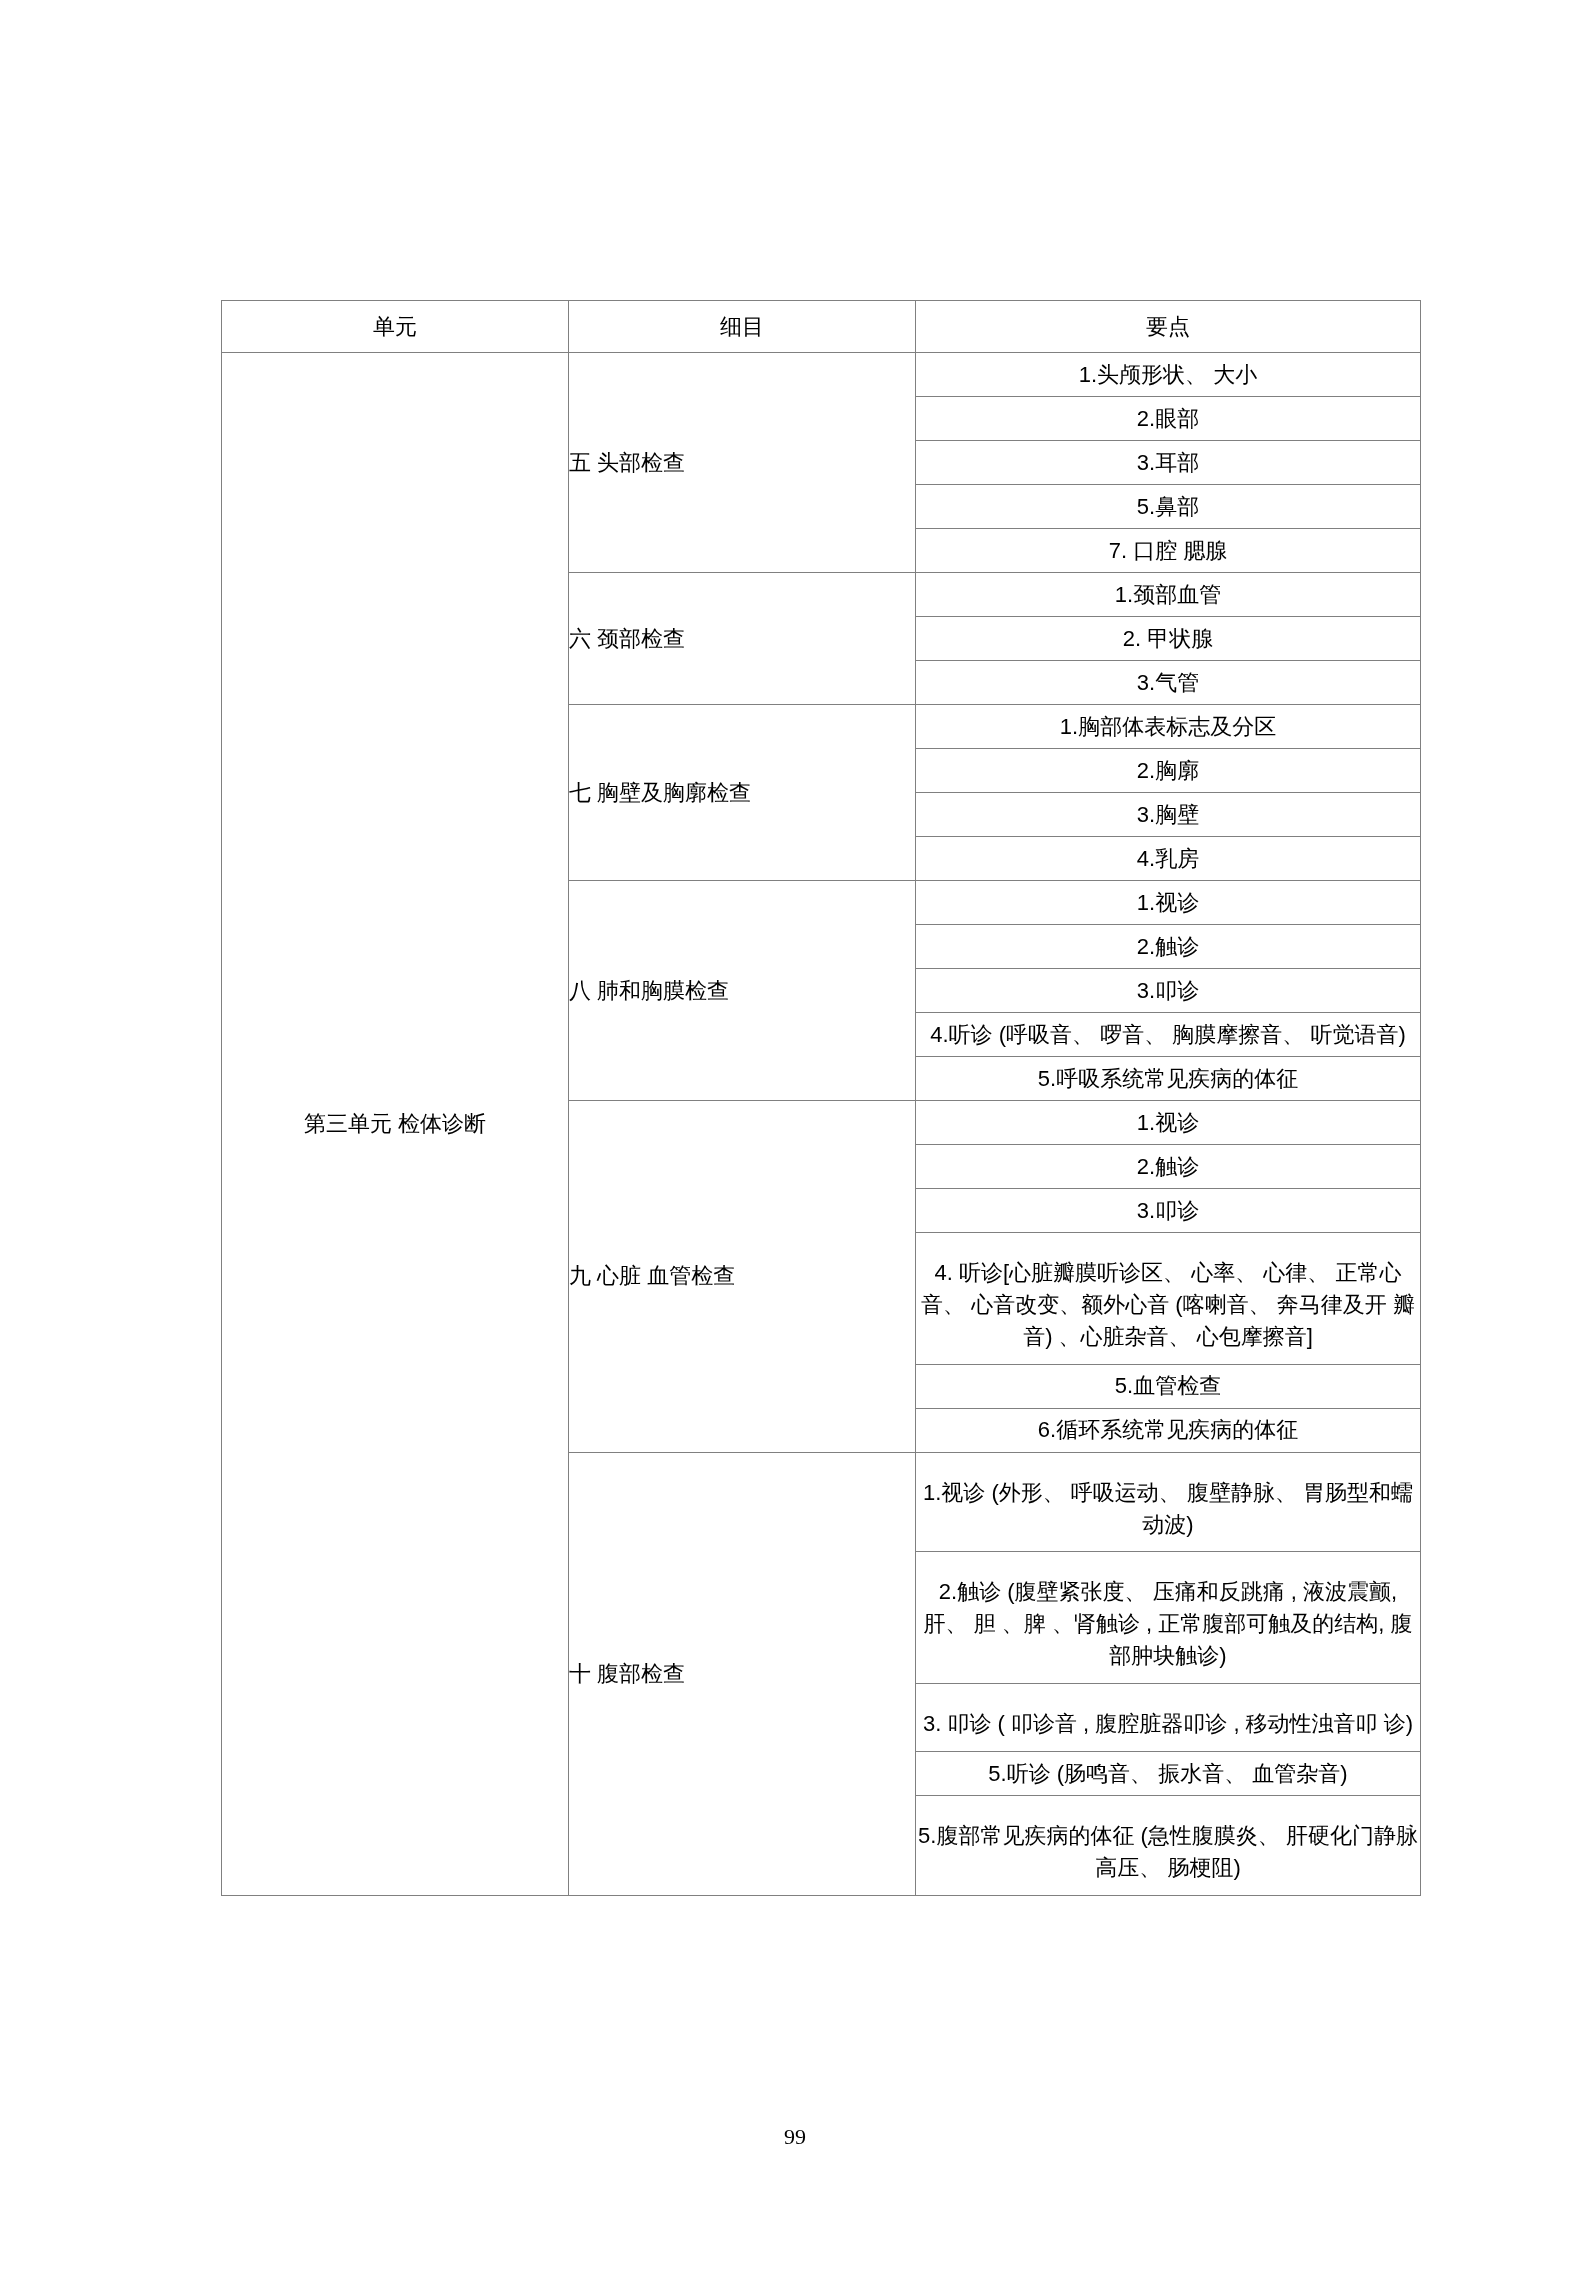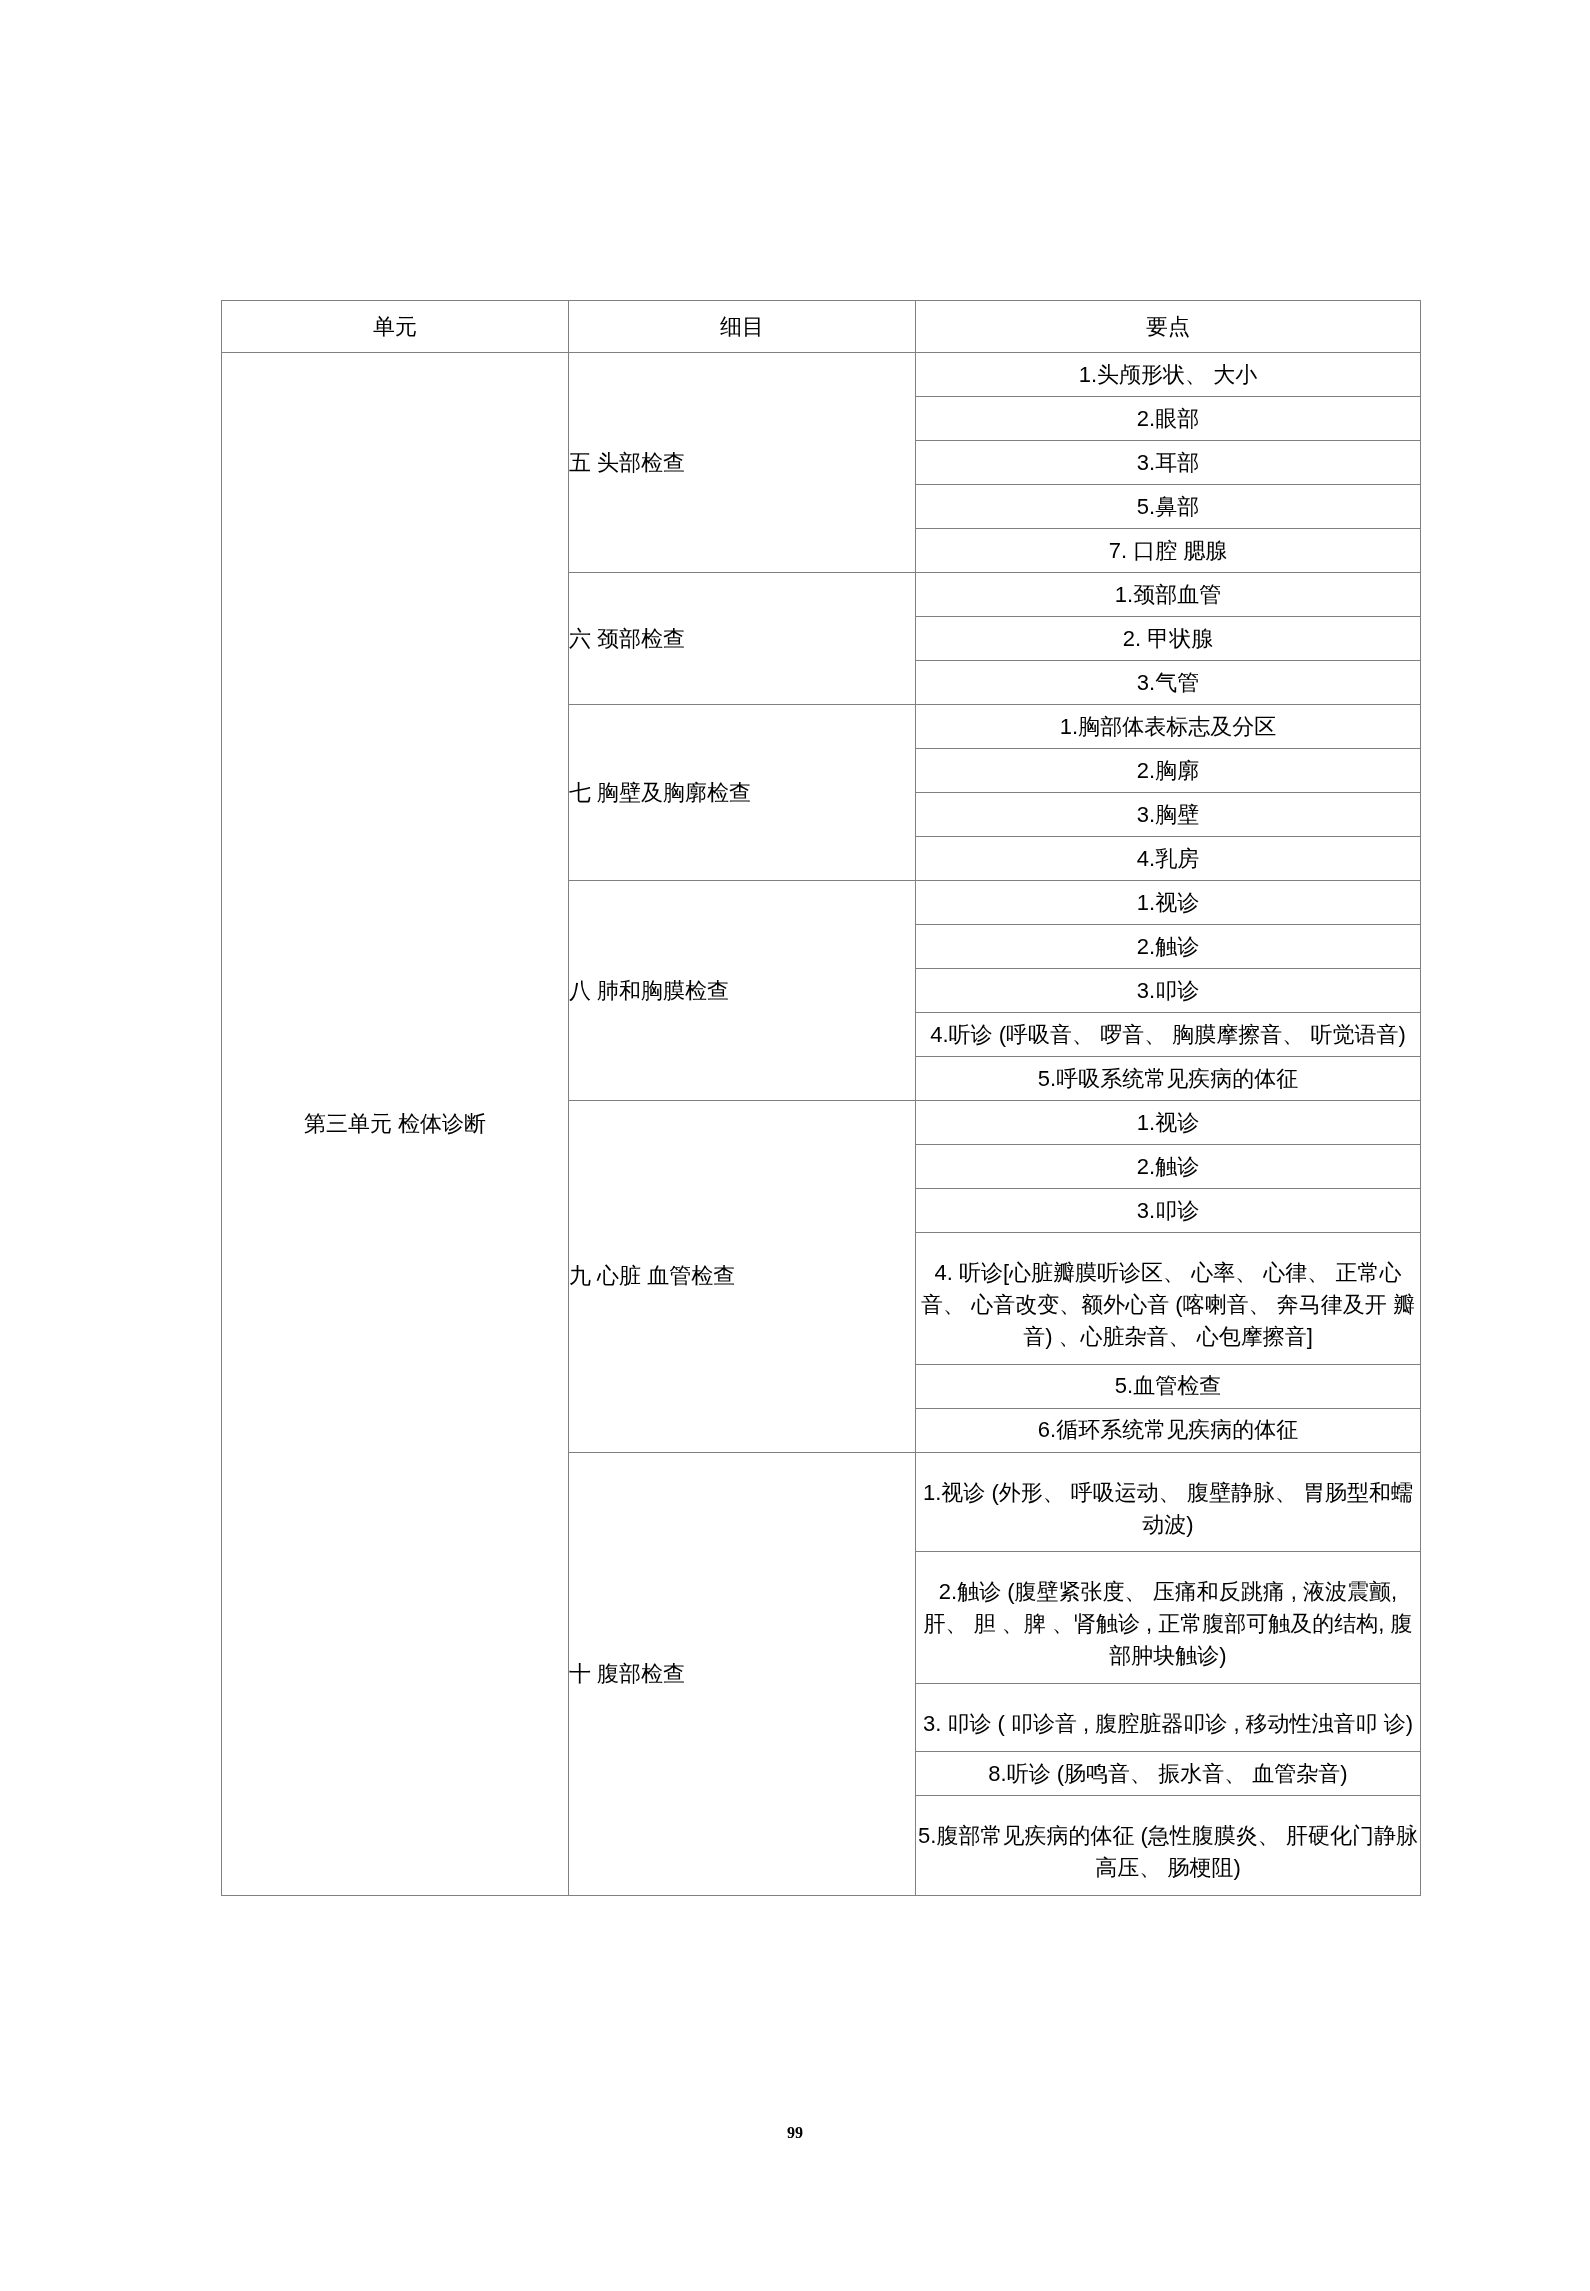--- a/index.html
+++ b/index.html
@@ -81,24 +81,23 @@
     padding-bottom: 11px;
   }
   .point-row-h { height: 43px; }
 
   .page-number {
     position: absolute;
     left: 0;
     top: 2124px;
     width: 1590px;
     text-align: center;
-    font-size: 16px;
+    font-size: 22px;
     font-family: "Liberation Serif", "DejaVu Serif", serif;
     color: #000000;
-    font-weight: bold;
   }
 </style>
 </head>
 <body>
 
 <div class="page">
 
   <div class="doc-table-wrap">
     <table class="doc-table">
       <colgroup>
@@ -199,21 +198,21 @@
           <td class="detail-cell" rowspan="5">十    腹部检查</td>
           <td class="point-cell tall">1.视诊 (外形、  呼吸运动、  腹壁静脉、  胃肠型和蠕动波)</td>
         </tr>
         <tr>
           <td class="point-cell tall">2.触诊 (腹壁紧张度、  压痛和反跳痛 , 液波震颤, 肝、  胆 、脾 、肾触诊 , 正常腹部可触及的结构, 腹部肿块触诊)</td>
         </tr>
         <tr>
           <td class="point-cell tall">3. 叩诊 ( 叩诊音 , 腹腔脏器叩诊 , 移动性浊音叩 诊)</td>
         </tr>
         <tr>
-          <td class="point-cell point-row-h">8.听诊 (肠鸣音、  振水音、  血管杂音)</td>
+          <td class="point-cell point-row-h">5.听诊 (肠鸣音、  振水音、  血管杂音)</td>
         </tr>
         <tr>
           <td class="point-cell tall">5.腹部常见疾病的体征 (急性腹膜炎、  肝硬化门静脉高压、  肠梗阻)</td>
         </tr>
 
       </tbody>
     </table>
   </div>
 
   <div class="page-number">99</div>

